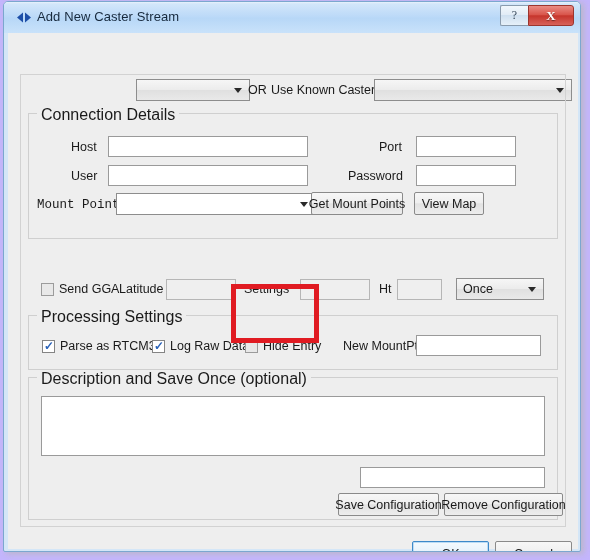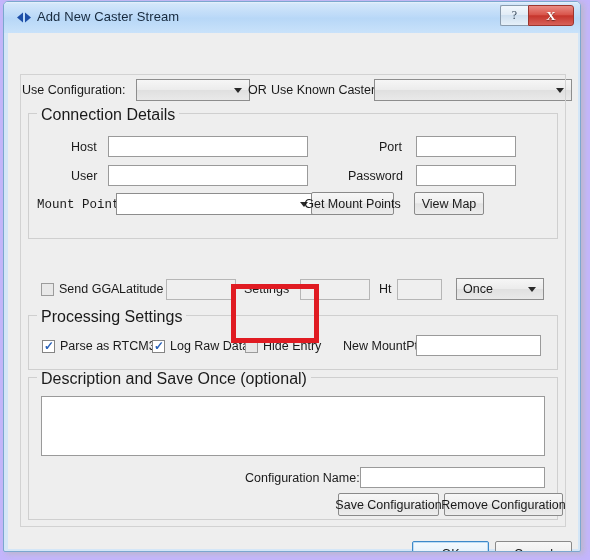--- a/index.html
+++ b/index.html
@@ -258,21 +258,20 @@
       <div id="help-btn" class="caption-btn">
         <span>?</span>
       </div>
       <div id="close-btn" class="caption-btn">
         <span>X</span>
       </div>
     </div>
 
     <div id="client">
 
-      <div class="lbl" style="left:14px; top:50px;">Use Configuration:</div>
 
       <div class="combo" style="left:120px; top:46px; width:114px;">
         <span class="ctext"></span>
         <span class="arrow"></span>
       </div>
 
       <div class="lbl" style="left:240px; top:50px;">OR</div>
 
       <div class="lbl" style="left:263px; top:50px;">Use Known Caster:</div>
 
@@ -298,21 +297,21 @@
 
       <div class="lbl" style="left:340px; top:136px;">Password</div>
       <div class="tbox" style="left:408px; top:132px; width:100px;"></div>
 
       <div class="lbl" style="left:29px; top:165px;font-family:Liberation Mono, monospace;">Mount Point</div>
       <div class="combo plain" style="left:100px; top:160px; width:200px;">
         <span class="ctext"></span>
         <span class="arrow"></span>
       </div>
 
-      <div class="btn" style="left:303px; top:159px; width:83px;">
+      <div class="btn" style="left:303px; top:159px; width:92px;">
         <span>Get Mount Points</span>
       </div>
       <div class="btn" style="left:406px; top:159px; width:70px;">
         <span>View Map</span>
       </div>
 
 
       <div class="cbx disabled" style="left:33px; top:250px;"></div>
       <div class="lbl" style="left:51px; top:249px;">Send GGA</div>
 
@@ -349,21 +348,20 @@
 
       <div class="lbl" style="left:335px; top:306px;">New MountPt</div>
       <div class="tbox" style="left:408px; top:302px; width:125px;"></div>
 
       <div class="group" style="left:20px; top:344px; width:530px; height:143px;">
         <span class="glabel">Description and Save Once (optional)</span>
       </div>
 
       <div id="desc-box" style="left:33px; top:363px; width:504px; height:60px;"></div>
 
-      <div class="lbl" style="left:237px; top:438px;">Configuration Name:</div>
       <div class="tbox" style="left:352px; top:434px; width:185px;"></div>
 
       <div class="btn" style="left:330px; top:460px; width:101px;">
         <span>Save Configuration</span>
       </div>
       <div class="btn" style="left:436px; top:460px; width:119px;">
         <span>Remove Configuration</span>
       </div>
 
       <div class="btn default" style="left:404px; top:508px; width:77px; height:25px;">

